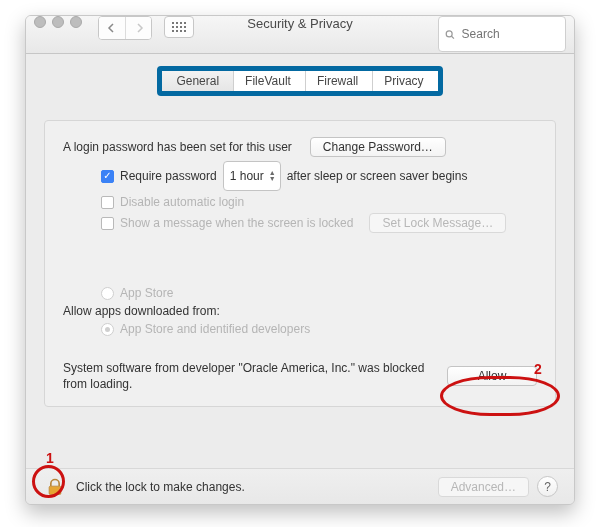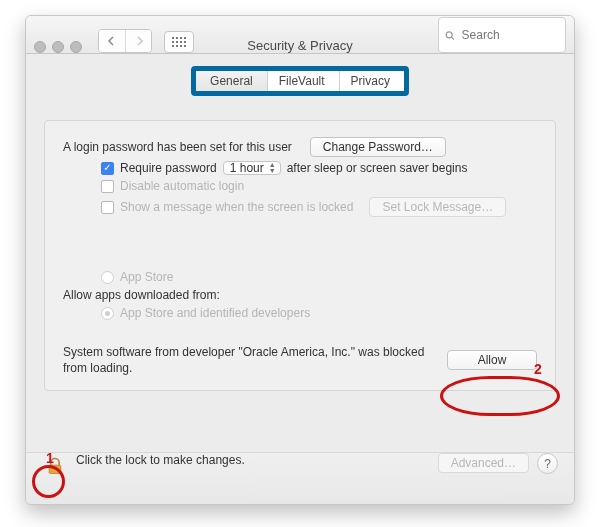--- a/index.html
+++ b/index.html
@@ -16,21 +16,21 @@
     background:#ececec;
     border:1px solid #c8c8c8; border-radius:6px;
     box-shadow:0 8px 20px rgba(0,0,0,.25);
     overflow:hidden;
   }
   
   .titlebar {
     height:38px;
     background:linear-gradient(#f6f6f6,#e8e8e8);
     border-bottom:1px solid #c6c6c6;
-    display:flex; align-items:flex-end; padding:0 8px; gap:6px;
+    display:flex; align-items:flex-start; padding:0 8px; gap:6px;
     position:relative;
   }
   .traffic { display:flex; gap:6px; align-items:center; }
   .tl { width:12px; height:12px; border-radius:50%; background:#bdbdbd; border:1px solid #a9a9a9; }
   .navseg {
     display:flex; margin-left:10px;
     border:1px solid #c7c7c7; border-radius:4px; overflow:hidden;
     background:#fdfdfd;
   }
   .navbtn {
@@ -101,36 +101,36 @@
     background:linear-gradient(#ffffff,#f3f3f3);
     font-size:12px; color:#333;
   }
   .mac-button.disabled { color:#b7b7b7; background:#f6f6f6; border-color:#d9d9d9; }
   .check { width:13px; height:13px; border:1px solid #b9b9b9; border-radius:2px; background:#fff; display:inline-flex; align-items:center; justify-content:center; }
   .check.on { background:#3b82f6; border-color:#3b82f6; }
   .check.on::after { content:"✓"; color:#fff; font-size:10px; line-height:1; }
   .select {
     display:inline-flex; align-items:center;
     border:1px solid #c4c4c4; border-radius:4px; background:#fff;
-    height:14px; padding:0 4px 0 6px; gap:5px; font-size:12px;
+    height:30px; padding:0 4px 0 6px; gap:5px; font-size:12px;
   }
   .select .stepper { display:flex; flex-direction:column; font-size:7px; line-height:6px; color:#6b6b6b; }
   .muted { color:#b5b5b5; }
   .section-gap { height:45px; }
   .radio { width:13px; height:13px; border:1px solid #cfcfcf; border-radius:50%; background:#fff; display:inline-flex; align-items:center; justify-content:center; }
   .radio.on::after { content:""; width:5px; height:5px; border-radius:50%; background:#cfcfcf; }
   .blocked-row { display:flex; align-items:center; gap:12px; margin-top:24px; }
   .blocked-text { flex:1; line-height:1.35; }
   .allow-wrap { position:relative; }
   .allow-btn { min-width:90px; }
   
   .footer {
     position:absolute; left:0; right:0; bottom:0;
-    height:52px;
-    display:flex; align-items:flex-start; padding:0 16px; gap:8px;
+    height:36px;
+    display:flex; align-items:center; padding:0 16px; gap:8px;
     border-top:1px solid #d8d8d8;
     background:linear-gradient(#efefef,#e8e8e8);
   }
   .lock-wrap { position:relative; width:26px; height:26px; display:flex; align-items:center; justify-content:center; }
   .lock-wrap svg { width:20px; height:20px; }
   .footer-spacer { flex:1; }
   .help {
     width:21px; height:21px; border-radius:50%;
     border:1px solid #c7c7c7;
     background:linear-gradient(#ffffff,#f0f0f0);
@@ -184,20 +184,21 @@
           <line x1="11" y1="11" x2="15" y2="15"></line>
         </svg>
       <input type="text" placeholder="Search" style="">
     </div>
   </div>
 
   <div class="tabs-area">
     <div class="tabs">
       <div class="tab active">General</div>
       <div class="tab">FileVault</div>
+      <div class="tab">Firewall</div>
       <div class="tab">Privacy</div>
     </div>
   </div>
 
   <div class="panel">
 
     <div class="row">
       <span>A login password has been set for this user</span>
       <span style="width:6px"></span>
       <span class="mac-button">Change Password…</span>

